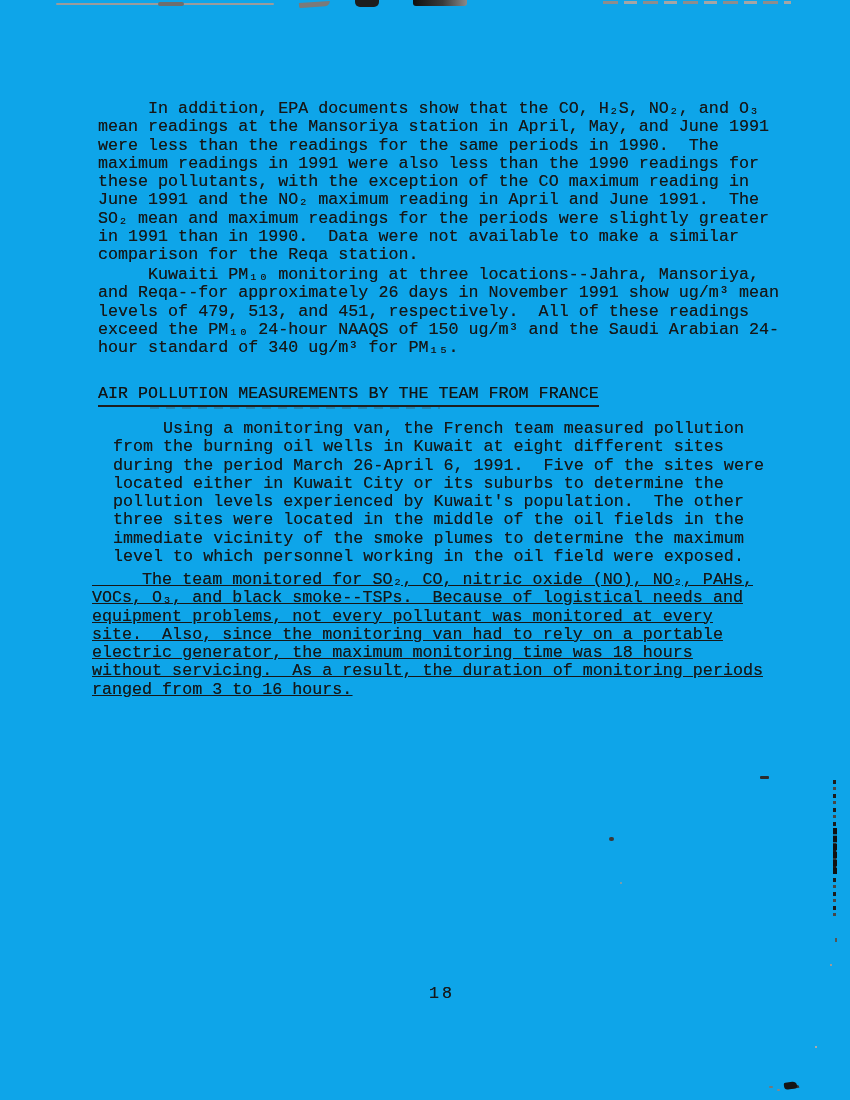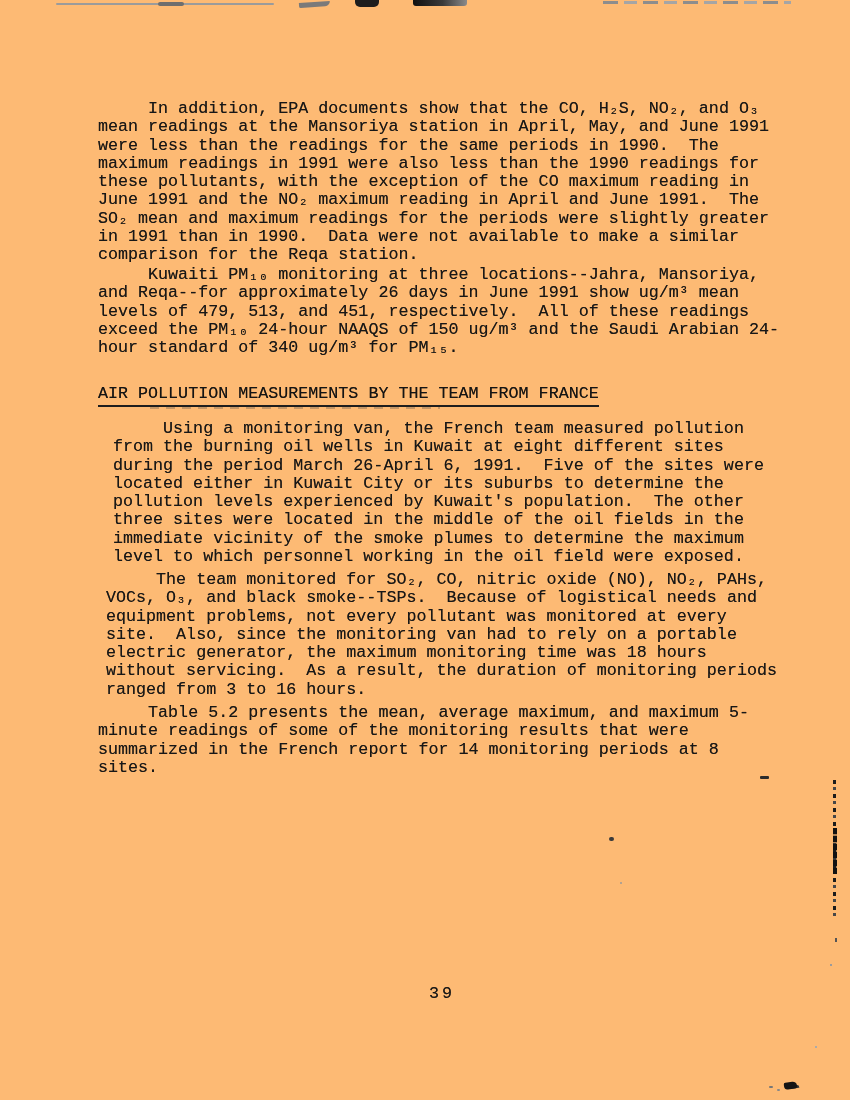--- a/index.html
+++ b/index.html
@@ -4,21 +4,21 @@
 <style>
   html, body {
     margin: 0;
     padding: 0;
     background: #e8e8e8;
   }
   .page {
     position: relative;
     width: 850px;
     height: 1100px;
-    background: #fdba74;
+    background: #0ea5e9;
     overflow: hidden;
     font-family: "Liberation Mono", "DejaVu Sans Mono", monospace;
     color: #171717;
   }
   .typed {
     position: absolute;
     margin: 0;
     font-family: "Liberation Mono", "DejaVu Sans Mono", monospace;
     font-size: 16.7px;
     line-height: 18.25px;
@@ -119,60 +119,56 @@
 mean readings at the Mansoriya station in April, May, and June 1991
 were less than the readings for the same periods in 1990.  The
 maximum readings in 1991 were also less than the 1990 readings for
 these pollutants, with the exception of the CO maximum reading in
 June 1991 and the NO₂ maximum reading in April and June 1991.  The
 SO₂ mean and maximum readings for the periods were slightly greater
 in 1991 than in 1990.  Data were not available to make a similar
 comparison for the Reqa station.</pre>
 
   <pre class="typed" style="left:98px; top:266px;">     Kuwaiti PM₁₀ monitoring at three locations--Jahra, Mansoriya,
-and Reqa--for approximately 26 days in June 1991 show ug/m³ mean
+and Reqa--for approximately 26 days in November 1991 show ug/m³ mean
 levels of 479, 513, and 451, respectively.  All of these readings
 exceed the PM₁₀ 24-hour NAAQS of 150 ug/m³ and the Saudi Arabian 24-
 hour standard of 340 ug/m³ for PM₁₅.</pre>
 
   <div class="heading-wrap">
     <span class="heading-text">AIR POLLUTION MEASUREMENTS BY THE TEAM FROM FRANCE</span>
   </div>
   <div class="artifact heading-doublestrike"></div>
 
   <pre class="typed" style="left:113px; top:420px;">     Using a monitoring van, the French team measured pollution
 from the burning oil wells in Kuwait at eight different sites
 during the period March 26-April 6, 1991.  Five of the sites were
 located either in Kuwait City or its suburbs to determine the
 pollution levels experienced by Kuwait's population.  The other
 three sites were located in the middle of the oil fields in the
 immediate vicinity of the smoke plumes to determine the maximum
 level to which personnel working in the oil field were exposed.</pre>
 
-  <pre class="typed" style="left:106px; top:571px;">     The team monitored for SO₂, CO, nitric oxide (NO), NO₂, PAHs,
+  <pre class="typed" style="left:92px; top:571px;text-decoration:underline;">     The team monitored for SO₂, CO, nitric oxide (NO), NO₂, PAHs,
 VOCs, O₃, and black smoke--TSPs.  Because of logistical needs and
 equipment problems, not every pollutant was monitored at every
 site.  Also, since the monitoring van had to rely on a portable
 electric generator, the maximum monitoring time was 18 hours
 without servicing.  As a result, the duration of monitoring periods
 ranged from 3 to 16 hours.</pre>
 
-  <pre class="typed" style="left:98px; top:704px;">     Table 5.2 presents the mean, average maximum, and maximum 5-
-minute readings of some of the monitoring results that were
-summarized in the French report for 14 monitoring periods at 8
-sites.</pre>
 
   <div class="artifact stray-dash"></div>
   <div class="artifact stray-dot-1"></div>
   <div class="artifact stray-dot-2"></div>
   <div class="artifact right-dotted-line"></div>
   <div class="artifact right-dotted-core"></div>
   <div class="artifact right-speck-1"></div>
   <div class="artifact right-speck-2"></div>
   <div class="artifact right-speck-3"></div>
 
-  <p class="page-number">39</p>
+  <p class="page-number">18</p>
 
   <div class="artifact scribble-a"></div>
   <div class="artifact scribble-b"></div>
   <div class="artifact scribble-c"></div>
 
 </div>
 
 </body></html>

